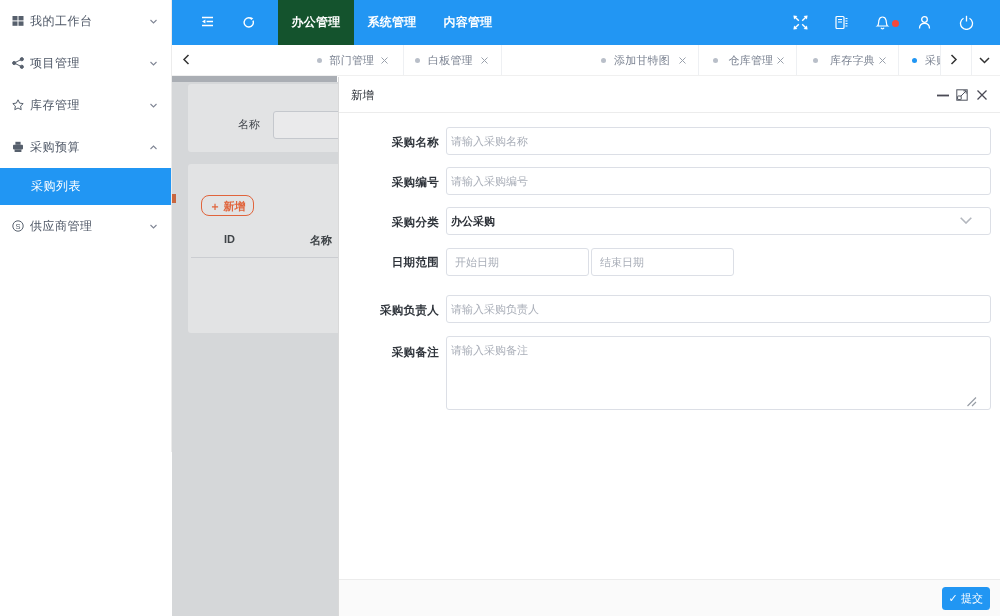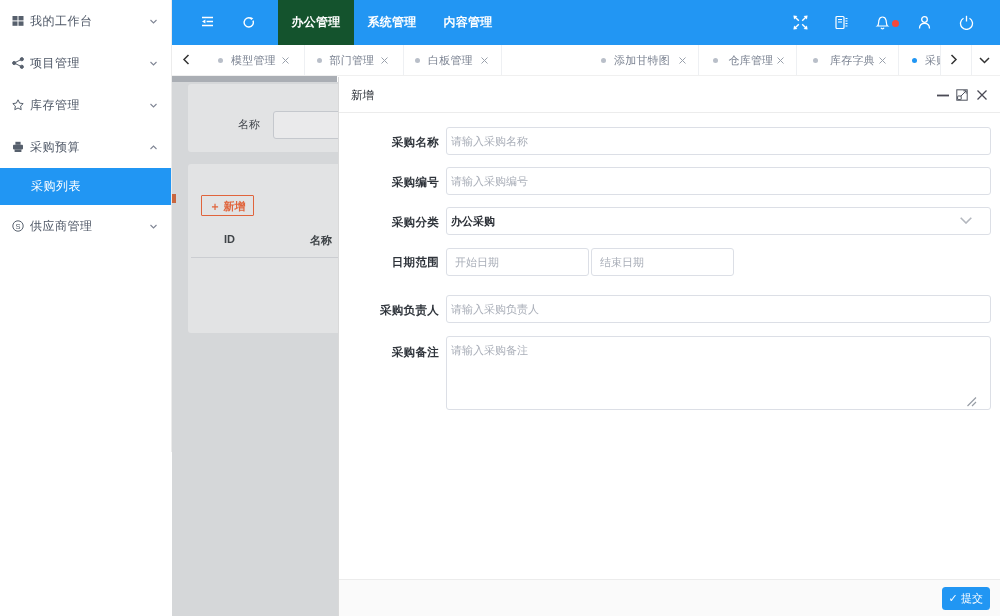--- a/index.html
+++ b/index.html
@@ -44,21 +44,21 @@
 #submitbtn{position:absolute;right:10.5px;top:7px;width:47.5px;height:23px;background:#2196f3;border-radius:3.5px;color:#fff;font-size:11px;text-align:center;line-height:23px}
 </style></head>
 <body>
 
 <div id="content" class="abs">
   <div class="panel" style="left:16px;top:8px;width:790px;height:68px">
     <span style="position:absolute;left:50px;top:33px;font-size:11px;color:#42464c">名称</span>
     <span style="position:absolute;left:85px;top:27px;width:300px;height:28px;border:1px solid #c5c8cd;border-radius:3px;background:#eaeaeb"></span>
   </div>
   <div class="panel" style="left:16px;top:88px;width:790px;height:169px">
-    <span style="position:absolute;left:13px;top:31px;width:53px;height:21px;border:1px solid #e0643c;border-radius:1px;color:#e0643c;font-size:11px;text-align:center;line-height:20px;font-weight:600">＋ 新增</span>
+    <span style="position:absolute;left:13px;top:31px;width:53px;height:21px;border:1px solid #e0643c;border-radius:8px;color:#e0643c;font-size:11px;text-align:center;line-height:20px;font-weight:600">＋ 新增</span>
     <span style="position:absolute;left:36px;top:69px;font-size:11px;color:#3e4347;font-weight:600">ID</span>
     <span style="position:absolute;left:122px;top:69px;font-size:11px;color:#3e4347;font-weight:600">名称</span>
     <span style="position:absolute;left:3px;top:93px;width:780px;border-top:1px solid #cbcdd1"></span>
   </div>
   <div style="position:absolute;left:0;top:118px;width:3.5px;height:9px;background:#c96740"></div>
 </div>
 
 <div id="sidebar" class="abs">
   <div class="mitem">
       <svg class="micon" viewBox="0 0 12 12">
@@ -173,27 +173,20 @@
         <path d="M4.5 3.2 A6 6 0 1 0 10.5 3.2"></path>
         <path d="M7.5 0.8 V6.5"></path>
       </g>
     </svg>
 </div>
 
 <div id="tabbar" class="abs">
   <svg style="position:absolute;left:9px;top:9px;width:11px;height:11px" viewBox="0 0 11 11">
       <path d="M7.5 1 L3 5.5 L7.5 10" stroke="#333" stroke-width="1.5" fill="none"></path>
     </svg>
-  <div class="tab" style="left:35px;width:98px">
-      <span class="dot" style="left:11px"></span>
-      <span class="ttl" style="left:24px">模型管理</span>
-      <svg class="tx" style="left:74px" viewBox="0 0 9 9">
-        <path d="M1.5 1.5 L7.5 7.5 M7.5 1.5 L1.5 7.5" stroke="#9aa1ac" stroke-width="1" fill="none"></path>
-      </svg>
-    </div>
   <div class="tab" style="left:133px;width:98.5px">
       <span class="dot" style="left:11.5px"></span>
       <span class="ttl" style="left:24.5px">部门管理</span>
       <svg class="tx" style="left:75px" viewBox="0 0 9 9">
         <path d="M1.5 1.5 L7.5 7.5 M7.5 1.5 L1.5 7.5" stroke="#9aa1ac" stroke-width="1" fill="none"></path>
       </svg>
     </div>
   <div class="tab" style="left:231.5px;width:98.5px">
       <span class="dot" style="left:11.5px"></span>
       <span class="ttl" style="left:24.5px">白板管理</span>

